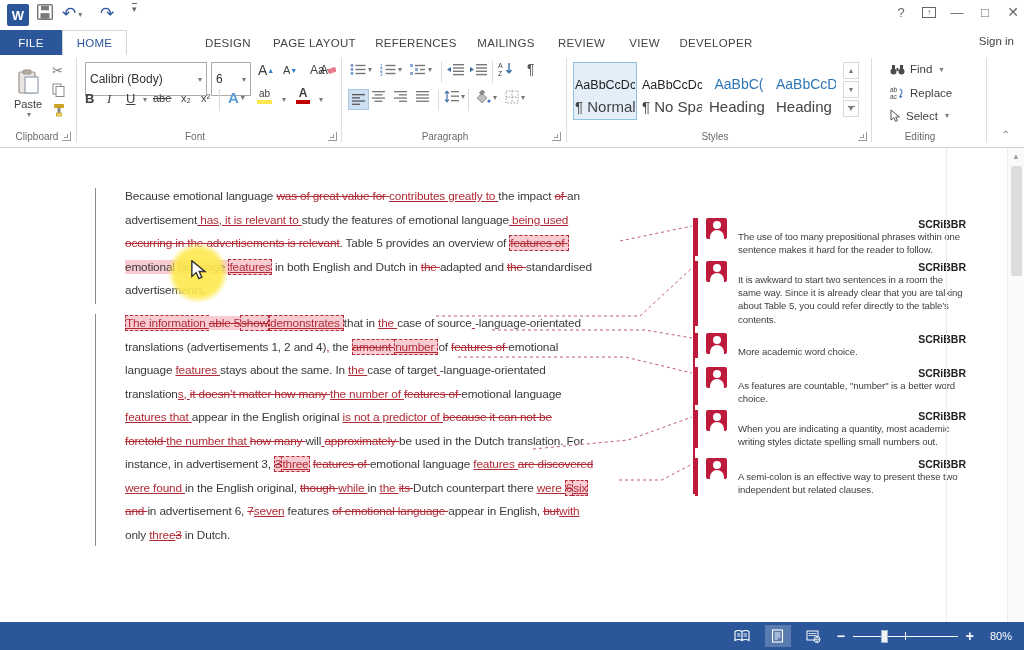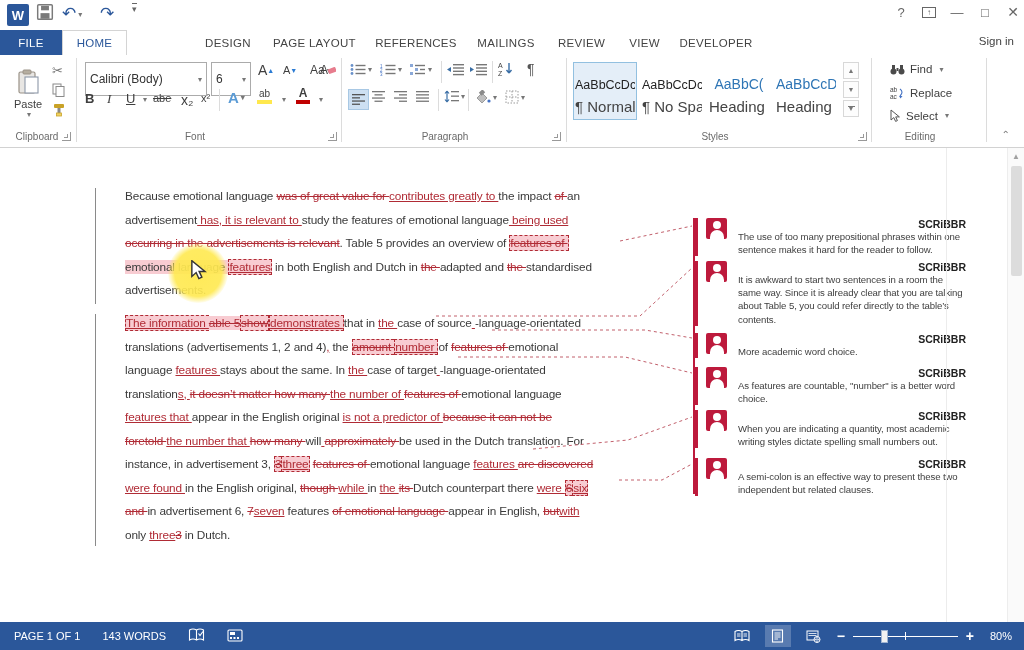--- a/index.html
+++ b/index.html
@@ -210,21 +210,21 @@
     <div class="rbtn fbtn" style="left:107px; top:36px; font-style:italic; font-family:'Liberation Serif',serif;">
         <span>I</span>
       </div>
     <div class="rbtn fbtn" style="left:126px; top:36px; text-decoration:underline;">
         <span>U</span>
       </div>
     <div class="rbtn dd" style="left:141px; top:40px;">▾</div>
     <div class="rbtn" style="left:153px; top:37px; font-size:11px; text-decoration:line-through;">
         <span>abe</span>
       </div>
-    <div class="rbtn" style="left:181px; top:37px; font-size:14px;align-items:center;">
+    <div class="rbtn" style="left:181px; top:37px; font-size:11px;align-items:center;">
         <span>x₂</span>
       </div>
     <div class="rbtn" style="left:201px; top:37px; font-size:11px;">
         <span>x²</span>
       </div>
     <div class="gsep" style="left:219px; top:34px; height:22px;"></div>
     <div class="rbtn" style="left:228px; top:34px; font-size:15px; color:#5b9bd5; font-weight:bold;">
         <span>A</span>
         <span class="dd">▾</span>
       </div>
@@ -524,39 +524,20 @@
 
     <div id="spotlight"></div>
     <div id="mouse-cursor">
       <svg width="18" height="20" viewBox="0 0 12 14">
           <path d="M1 0.5 L1 11.5 L4 8.8 L5.9 13 L8 12 L6.1 8 L10.2 8 Z" fill="#fff" stroke="#333" stroke-width="1"></path>
         </svg>
     </div>
   </div>
 
   <div id="statusbar">
-    <div class="sb-left">
-      <span>PAGE 1 OF 1</span>
-      <span>143 WORDS</span>
-      <span>
-        <svg width="17" height="15" viewBox="0 0 17 15">
-            <path d="M8.5 2 C6.5 .8 3.5 .8 1.5 2 V12 C3.5 10.8 6.5 10.8 8.5 12 C10.5 10.8 13.5 10.8 15.5 12 V2 C13.5 .8 10.5 .8 8.5 2 Z M8.5 2 V12" fill="none" stroke="#fff" stroke-width="1.1"></path>
-            <path d="M10.5 5.5 L12 7.5 L15 3.5" stroke="#fff" stroke-width="1.2" fill="none"></path>
-          </svg>
-      </span>
-      <span>
-        <svg width="16" height="13" viewBox="0 0 16 13">
-            <rect x="1" y="1" width="14" height="11" rx="1" fill="none" stroke="#fff" stroke-width="1.1"></rect>
-            <rect x="3" y="3" width="5" height="3" fill="#fff"></rect>
-            <rect x="3" y="8" width="2" height="2" fill="#fff"></rect>
-            <rect x="6.5" y="8" width="2" height="2" fill="#fff"></rect>
-            <rect x="10" y="8" width="2" height="2" fill="#fff"></rect>
-          </svg>
-      </span>
-    </div>
     <div class="sb-right">
       <span class="viewbtn">
         <svg width="16" height="12" viewBox="0 0 16 12">
             <path d="M8 1.5 C6 .4 3 .4 1 1.5 V10.5 C3 9.4 6 9.4 8 10.5 C10 9.4 13 9.4 15 10.5 V1.5 C13 .4 10 .4 8 1.5 Z M8 1.5 V10.5" fill="none" stroke="#fff" stroke-width="1.1"></path>
             <path d="M3 4 H6.5 M3 6 H6.5 M9.5 4 H13 M9.5 6 H13" stroke="#fff" stroke-width=".9"></path>
           </svg>
       </span>
       <span class="viewbtn active">
         <svg width="13" height="14" viewBox="0 0 13 14">
             <rect x="1.5" y="1" width="10" height="12" fill="none" stroke="#fff" stroke-width="1.1"></rect>

